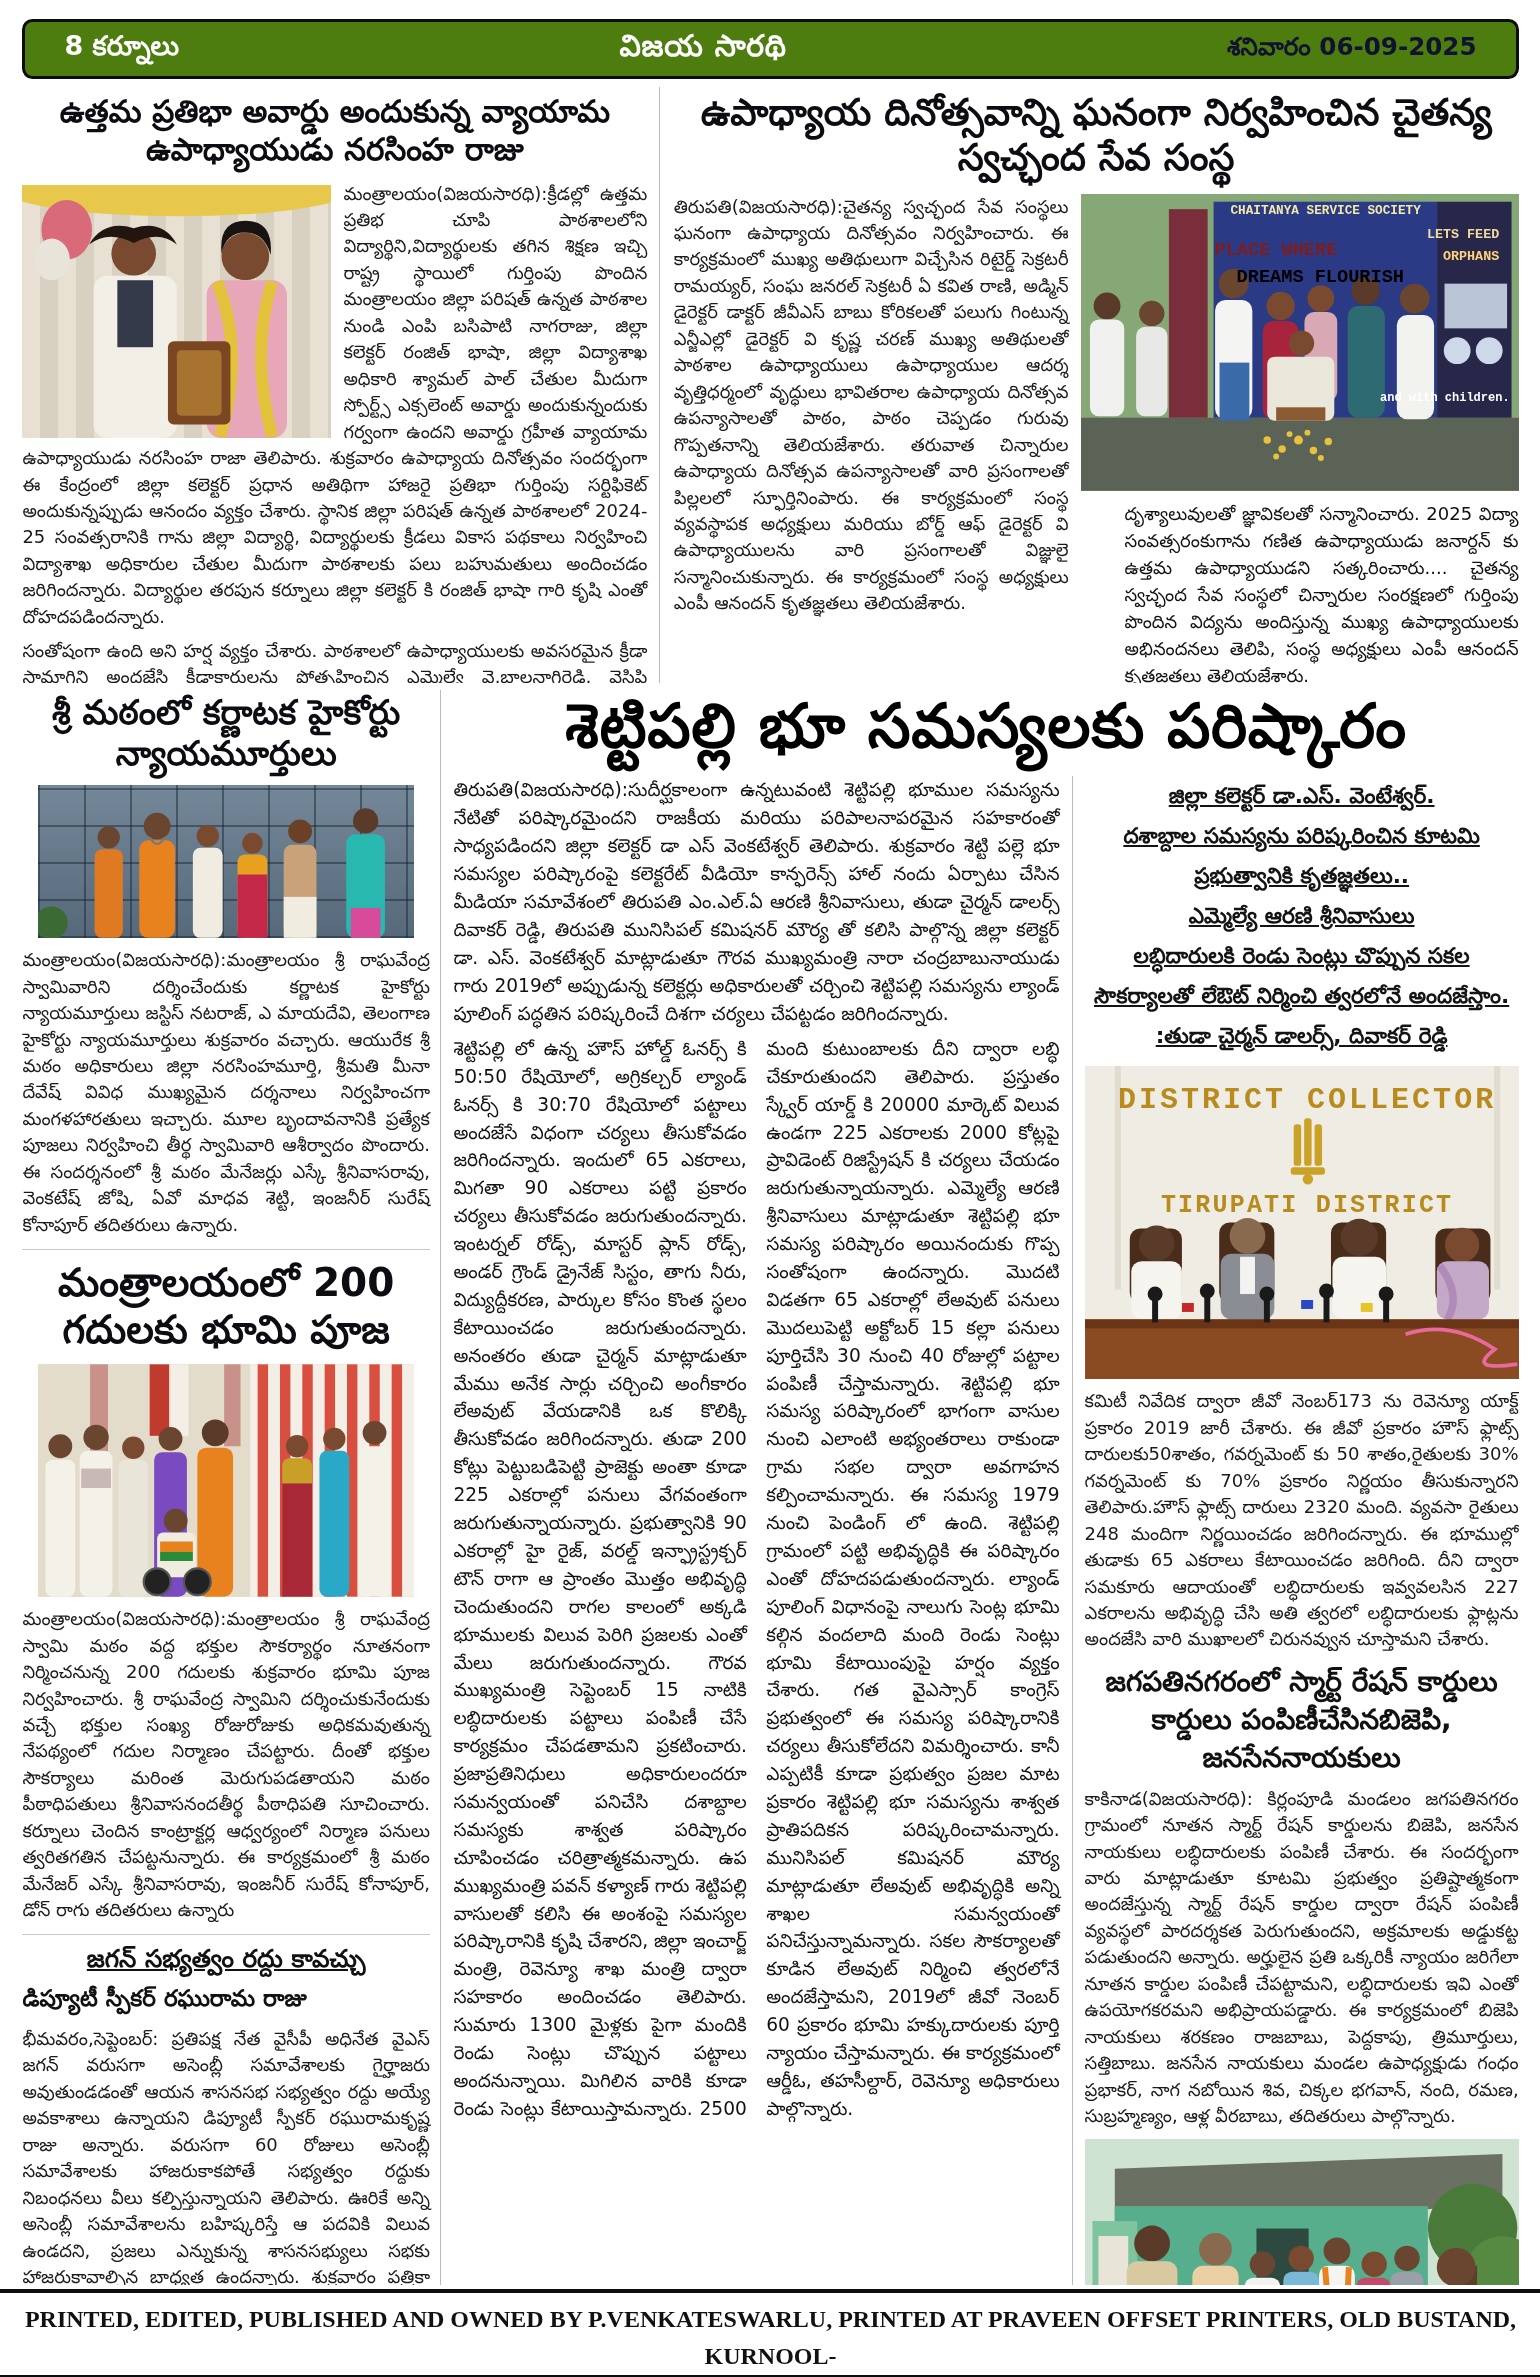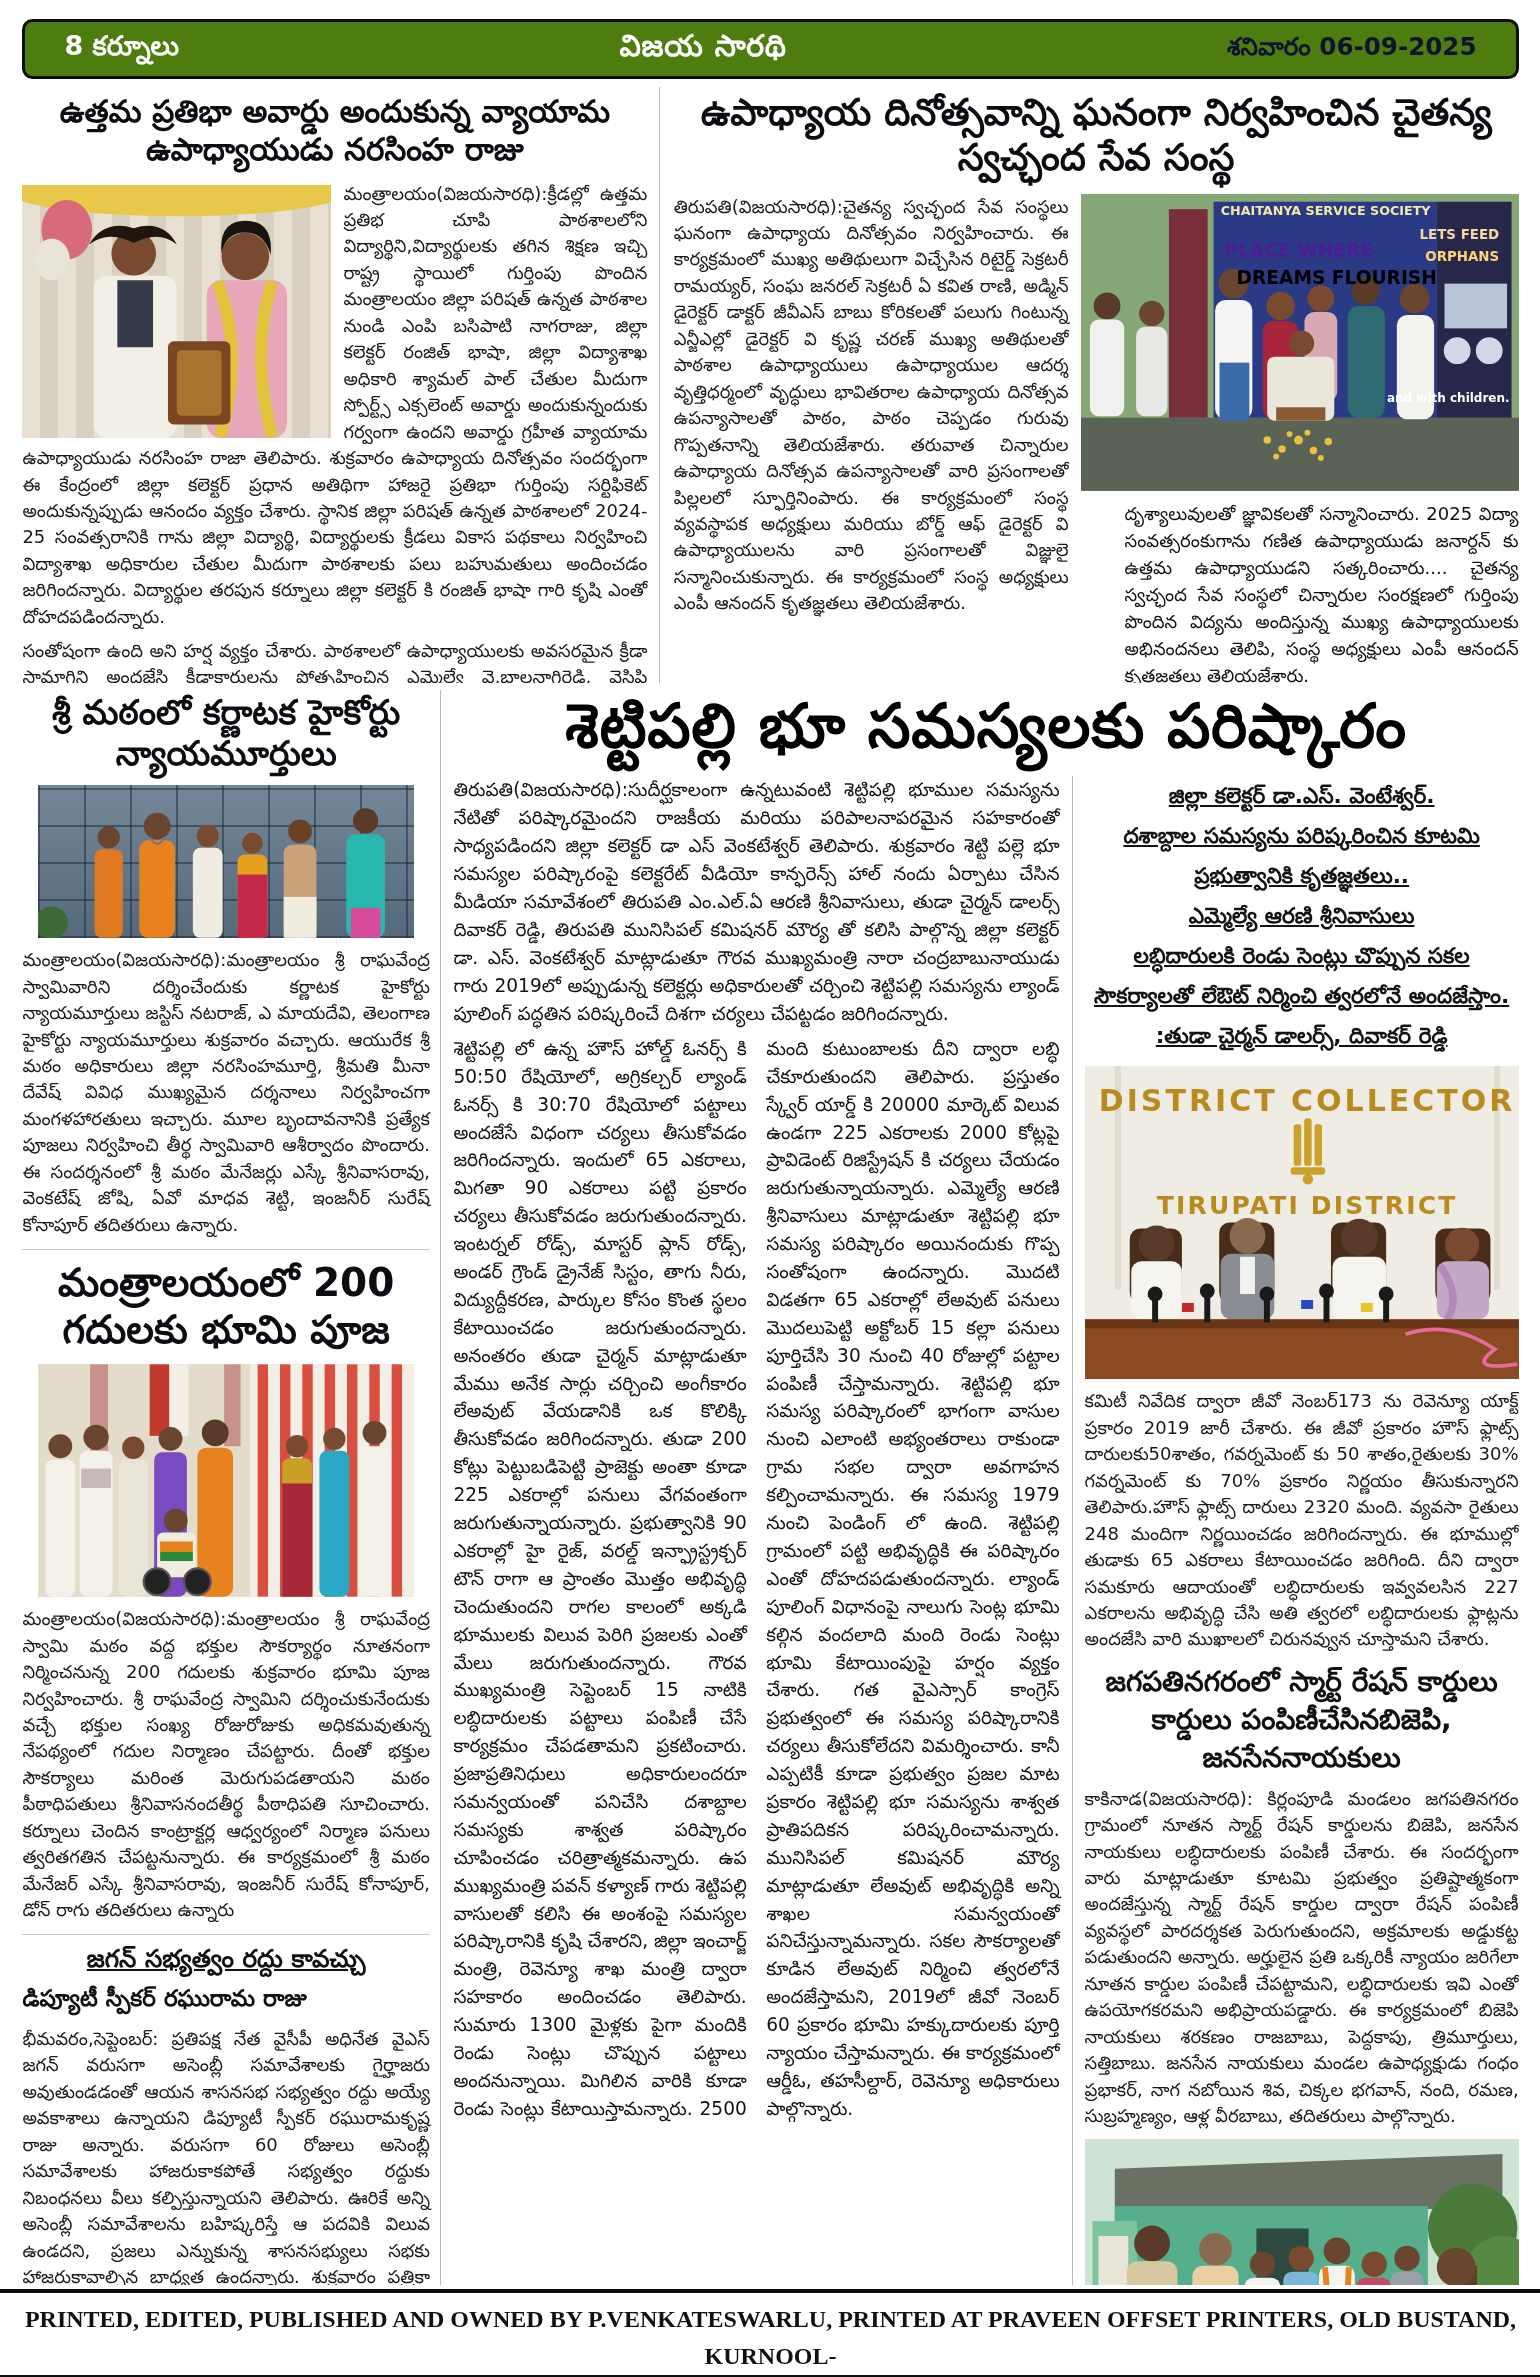--- a/index.html
+++ b/index.html
@@ -15,21 +15,21 @@
     background:#4d7c0f; border:3px solid #0d0d0d; border-radius:10.4px;
     display:flex; align-items:center; justify-content:space-between;
     padding:0 39px;
   }
   .masthead .page-label { color:#ffffff; font-size:27px; font-weight:bold; }
   .masthead .paper-name { color:#ffffff; font-size:30px; font-weight:bold; letter-spacing:0.7px; }
   .masthead .date-label { color:#101230; font-size:24.6px; font-weight:bold; }
   
   .hl { font-weight:bold; text-align:center; color:#0c0c12; line-height:1.22; }
   .body-txt { font-size:18px; line-height:1.47; text-align:justify; color:#1a1a1a; }
-  .photo { position:relative; overflow:hidden; background:#cfcfcf; }
+  .photo { position:relative; overflow:hidden; background:#cfcfcf;font-family:Liberation Mono, monospace; }
   .photo svg { display:block; width:100%; height:100%; }
   .ph-overlay { position:absolute; font-weight:bold; }
   
   .top-row { display:flex; margin:4.5px 22.4px 0 22.4px; height:596px; overflow:hidden; }
   .art-a { width:637px; padding-right:12px; }
   .art-a .hl { font-size:31px; margin:6px 0 12px 0; }
   .award-photo { float:left; width:309px; height:253px; margin:4.5px 12px 6px 0;
     background:repeating-linear-gradient(90deg,#e8e0d2 0 18px,#d8d0c0 18px 36px); }
   .art-b { flex:1; border-left:0.7px solid #bbb; padding-left:13.4px; }
   .art-b .hl { font-size:37px; margin:3px 0 13.4px 0; }
@@ -64,21 +64,21 @@
   .art-e .byline { font-size:23px; font-weight:bold; text-align:left; margin-bottom:9px; }
   
   .pt-line { font-size:21.6px; font-weight:bold; text-align:center; text-decoration:underline; line-height:1.85; color:#141414; }
   .dc-photo { width:445px; height:313px; margin:10.4px 0 9px 0; background:#efece3; }
   .dc-title { top:16.4px; width:100%; text-align:center; color:#b98a1d; font-size:30px; letter-spacing:3px; }
   .dc-district { top:125px; width:100%; text-align:center; color:#b98a1d; font-size:25px; letter-spacing:2.2px; }
   .smart-hl { font-size:28px; font-weight:bold; text-align:center; line-height:1.35; margin:10.4px 0 9px 0; }
   .ration-photo { width:445px; height:261px; margin-top:9px; background:#bfe0c8; }
   
   .cs-society { top:9px; left:133px; width:224px; text-align:center; color:#f5e9a8; font-size:12.7px; }
-  .cs-tag1 { top:46px; left:144px; color:#4c1d95; font-size:18.6px; }
+  .cs-tag1 { top:46px; left:134px; color:#7f1d1d; font-size:18.6px; }
   .cs-tag2 { top:73px; left:156px; color:#000000; font-size:18.6px; }
   .cs-feed { top:33px; right:19.4px; color:#f3d9a0; font-size:13.4px; }
   .cs-orph { top:55px; right:19.4px; color:#ffd27a; font-size:13.4px; }
   .cs-child { bottom:86px; right:9px; color:#ffffff; font-size:12px; }
   
   .footer {
     position:absolute; left:0; right:0; bottom:0; height:88px;
     border-top:4.5px solid #0d0d0d; border-bottom:2.2px solid #0d0d0d;
     padding-top:7.5px; background:#fff;
     font-family:"Liberation Serif", serif;

